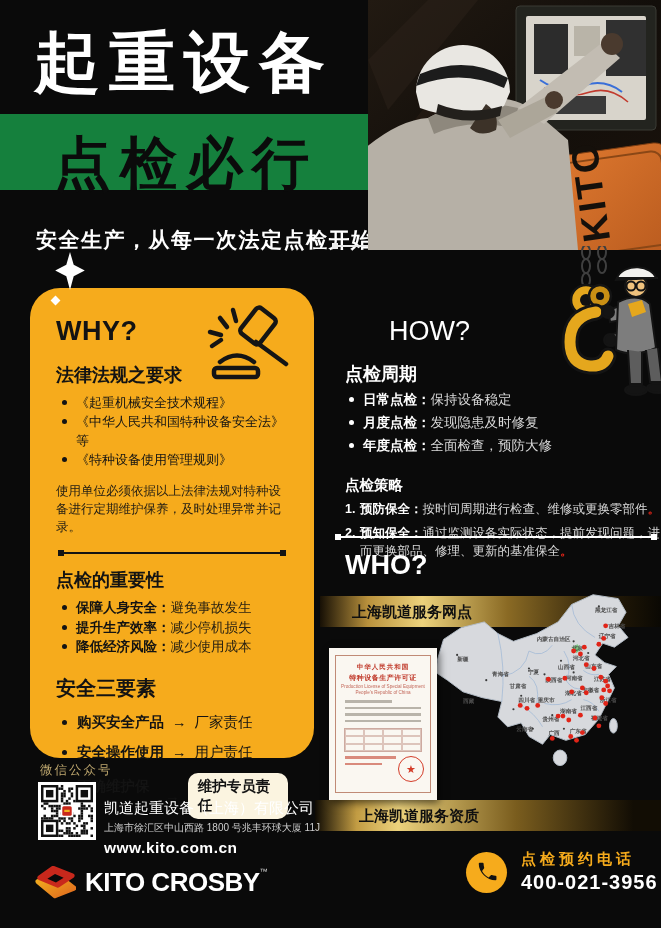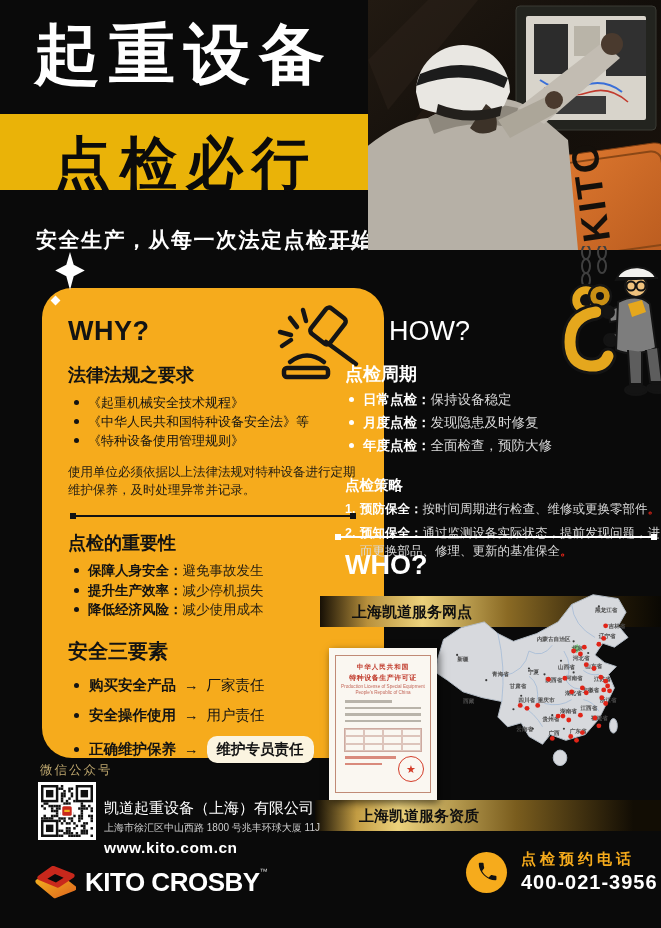--- a/index.html
+++ b/index.html
@@ -3,34 +3,34 @@
 <meta charset="utf-8">
 <style>
   html,body{margin:0;padding:0;background:#070707;}
   *{box-sizing:border-box;}
   .poster{
     position:relative;width:661px;height:928px;margin:0 auto;
     background:#0a0a0a;overflow:hidden;
     font-family:"Liberation Sans","DejaVu Sans",sans-serif;color:#fff;
   }
   
-  .hero-title{position:absolute;left:34px;top:18px;font-size:66px;font-weight:900;
+  .hero-title{position:absolute;left:34px;top:26px;font-size:66px;font-weight:900;
     letter-spacing:9px;color:#fff;line-height:1.1;}
-  .band{position:absolute;left:0;top:114px;width:368px;height:76px;background:#eab308;}
+  .band{position:absolute;left:0;top:114px;width:368px;height:76px;background:#15803d;}
   .band-text{position:absolute;left:54px;top:0;height:98px;line-height:98px;
     font-size:57px;font-weight:900;letter-spacing:9px;color:#0b0b0b;}
   .subtitle{position:absolute;left:36px;top:226px;font-size:21px;font-weight:800;
     letter-spacing:1.5px;color:#fff;white-space:nowrap;}
   .subtitle .sq{display:inline-block;width:7px;height:7px;background:#fff;margin-left:7px;}
   .subtitle-line{position:absolute;left:332px;top:245px;width:322px;height:2px;background:#e9e9e9;}
   .subtitle-line::before{content:"";position:absolute;left:0;top:-2px;width:6px;height:6px;background:#e9e9e9;}
   .photo{position:absolute;left:368px;top:0;width:293px;height:250px;}
   
-  .why-card{position:absolute;left:30px;top:288px;width:342px;height:470px;
-    background:#F6AB1C;border-radius:30px;padding:28px 26px 0 26px;color:#131313;margin-left:12px;}
+  .why-card{position:absolute;left:30px;top:288px;width:284px;height:470px;
+    background:#F6AB1C;border-radius:30px;padding:28px 26px 0 26px;color:#131313;}
   .why-card::before{content:"";position:absolute;left:-10px;top:-9px;
     width:calc(100% - 2px);height:calc(100% + 18px);
     border:2px solid #F6AB1C;border-radius:34px;z-index:-1;}
   .spark-big{position:absolute;left:55px;top:252px;z-index:3;}
   .spark-small{position:absolute;left:52px;top:297px;width:7px;height:7px;background:#fff;
     transform:rotate(45deg);z-index:3;}
   .why-h{font-size:27px;font-weight:900;letter-spacing:.5px;}
   .gavel{position:absolute;right:14px;top:16px;}
   .sec-title{font-size:18px;font-weight:800;margin-top:16px;}
   .law-list{margin-top:6px;}

